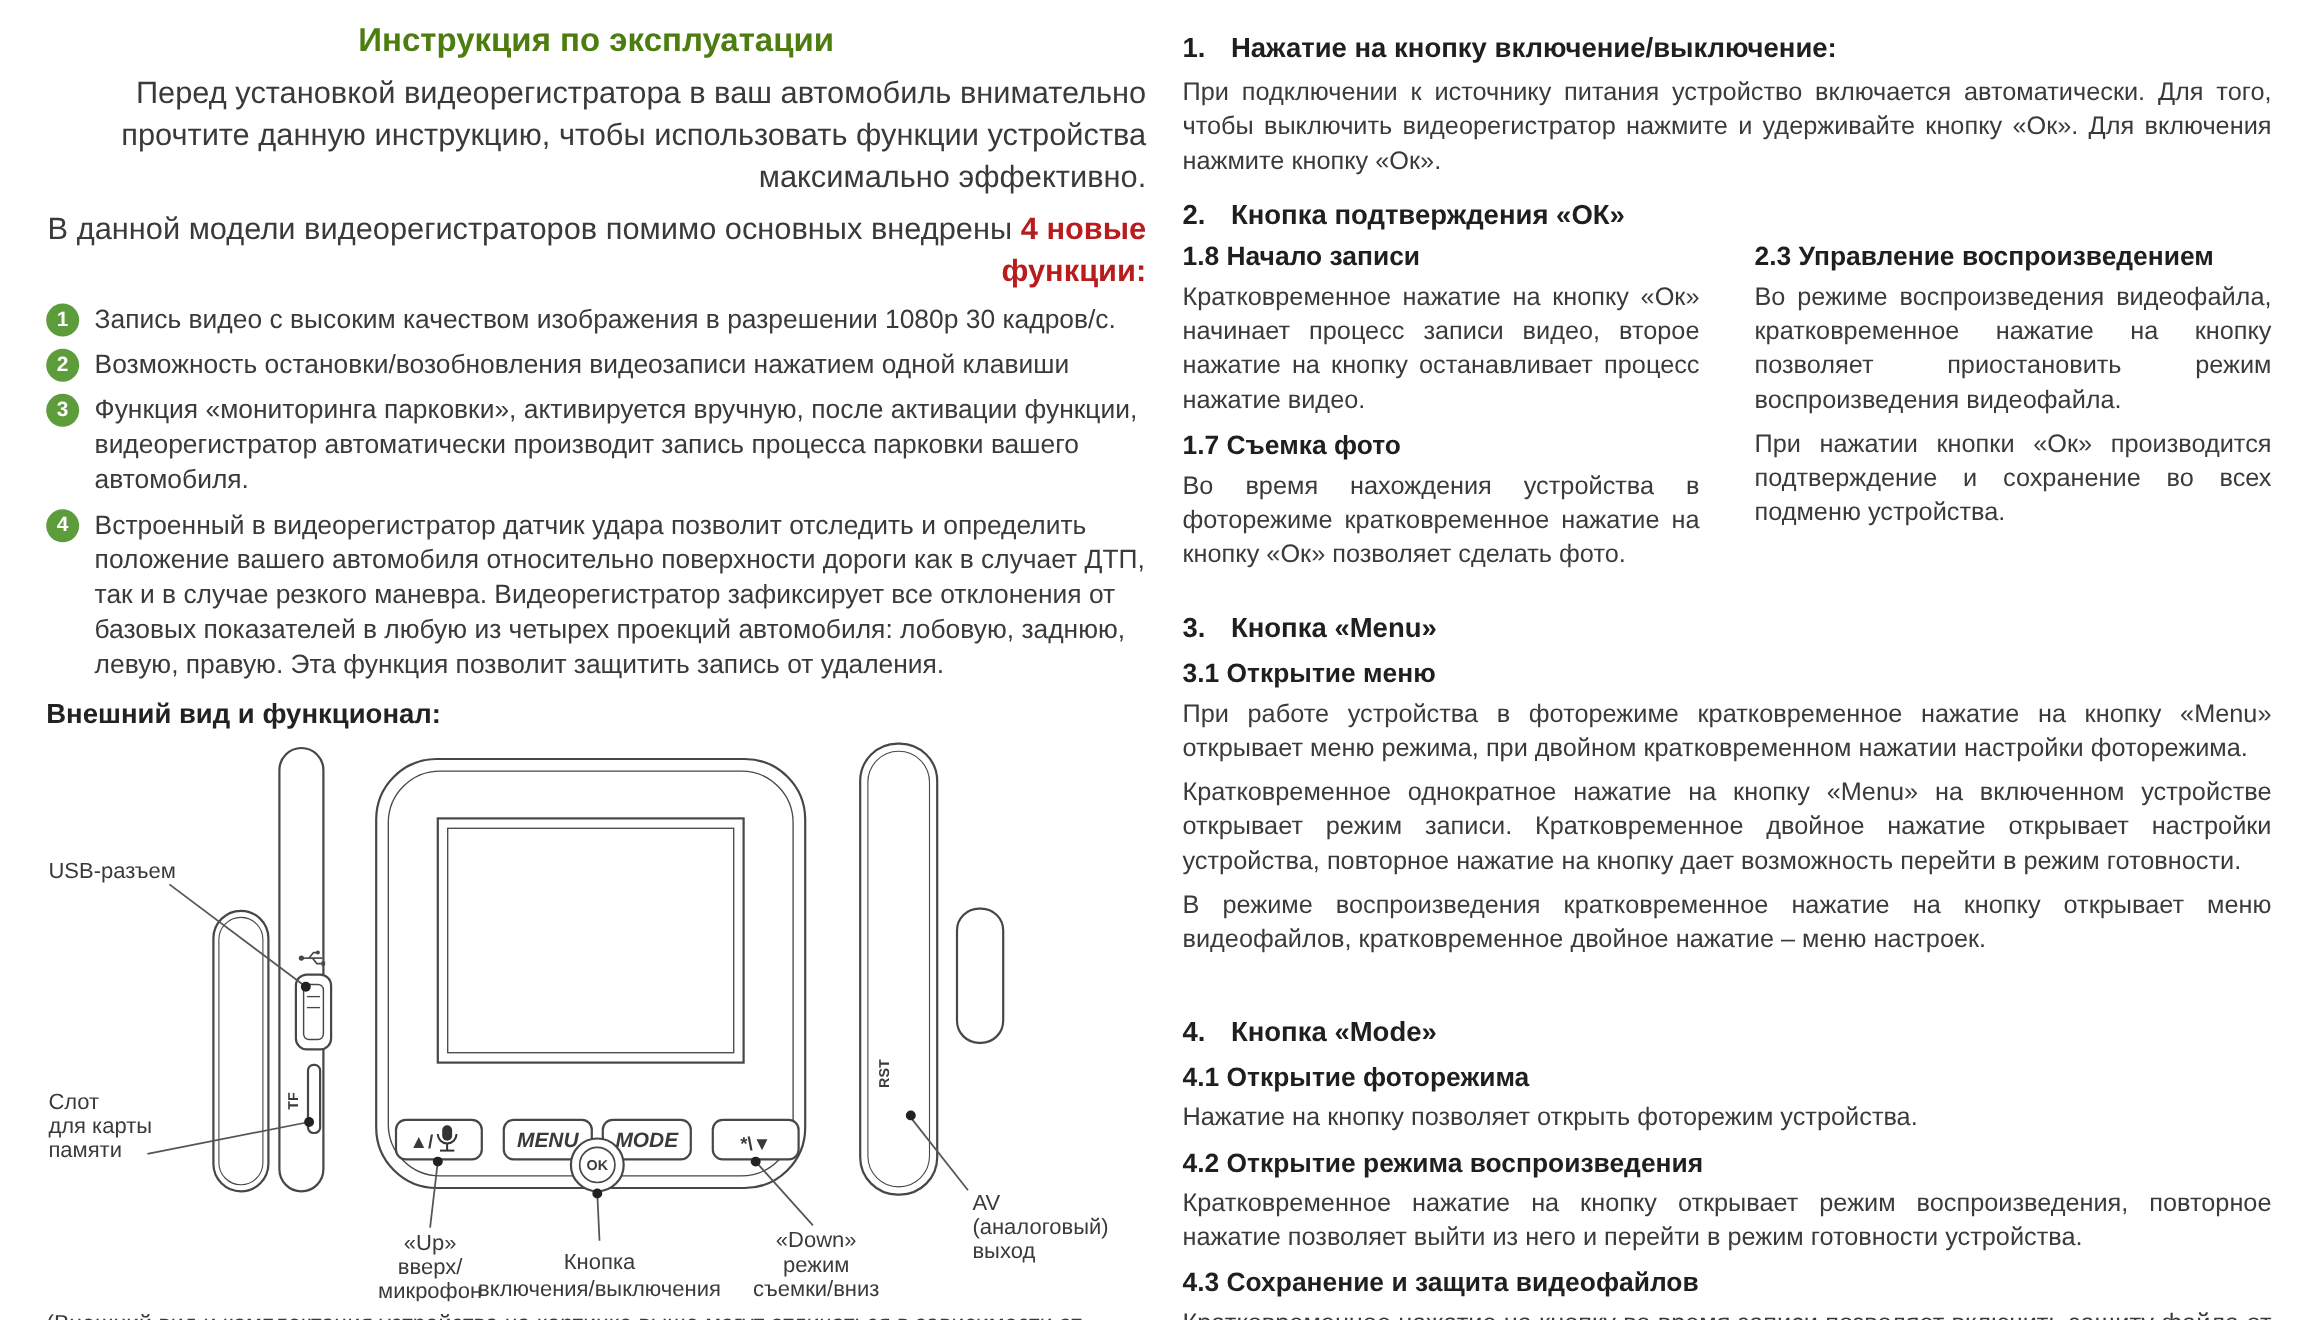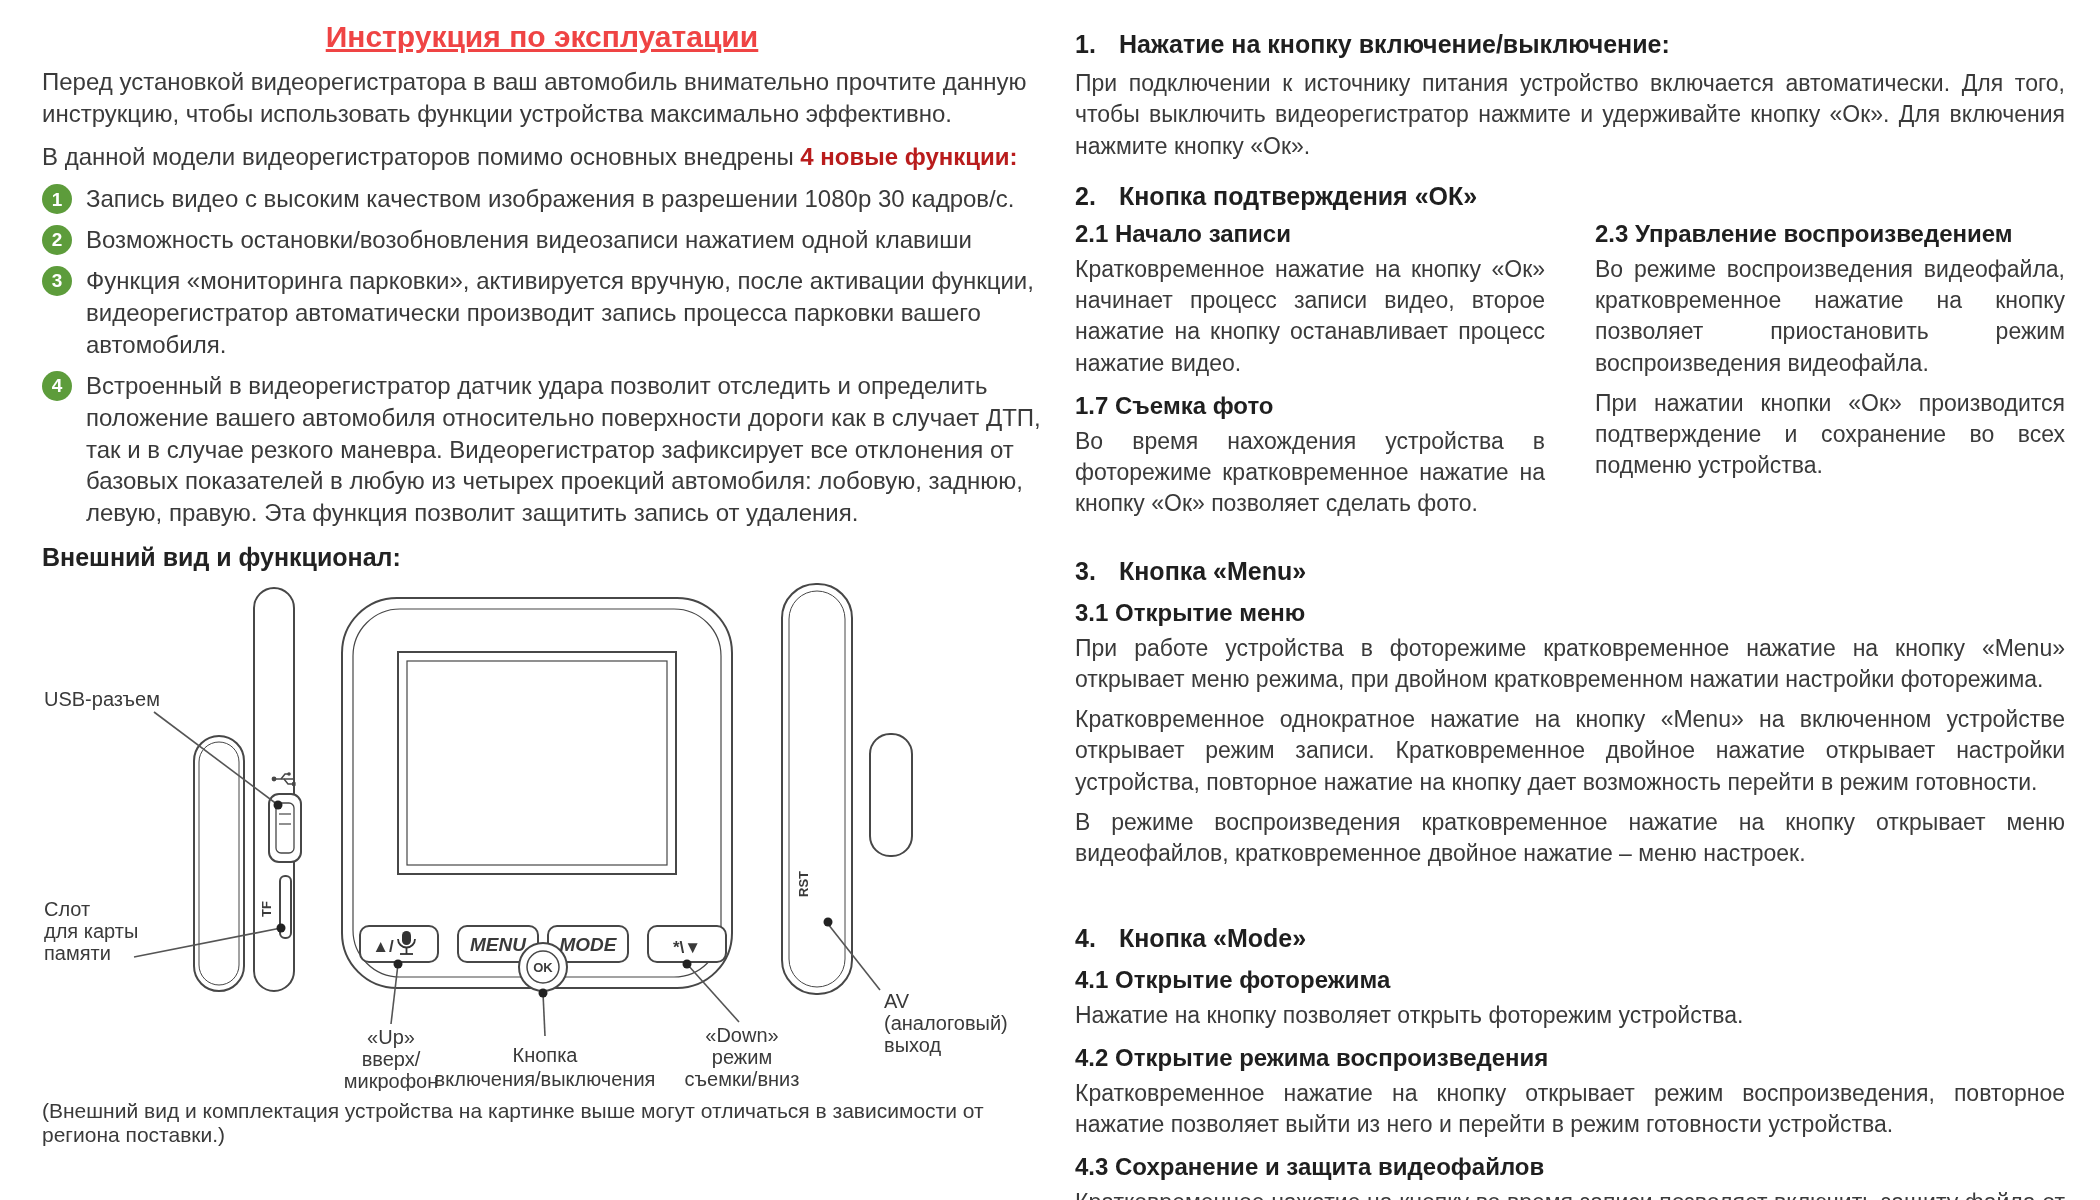--- a/index.html
+++ b/index.html
@@ -12,22 +12,22 @@
     overflow:hidden;
   }
   .page { position:absolute; inset:0; background:#fff; }
 
   
   .left-col { position:absolute; left:42px; top:20px; width:1000px; }
   h1.title {
     font-size:54px; font-weight:400; color:#79b247;
     text-align:center; letter-spacing:.5px; margin-bottom:8px;
   }
-  h2.subtitle { font-size:30px; font-weight:bold; color:#ef4444; text-align:center; margin-bottom:12px;text-decoration:underline; }
-  p.intro { font-size:24px; line-height:1.35; text-align:left; margin-bottom:10px; color:#3a3a3a; }
+  h2.subtitle { font-size:30px; font-weight:bold; color:#4d7c0f; text-align:center; margin-bottom:12px; }
+  p.intro { font-size:28px; line-height:1.35; text-align:right; margin-bottom:10px; color:#3a3a3a; }
   p.intro b { color:#b91c1c; }
 
   .features { margin-top:6px; }
   .feature { display:flex; gap:14px; margin-bottom:9px; font-size:24px; line-height:1.33; }
   .fnum {
     flex:0 0 auto; width:30px; height:30px; border-radius:50%;
     background:#5d9c3b; color:#fff; font-size:19px; font-weight:bold;
     display:flex; align-items:center; justify-content:center; margin-top:1px;
   }
   .ftext { flex:1; }
@@ -199,21 +199,21 @@
       <p class="body-p">При подключении к источнику питания устройство включается автоматически. Для того, чтобы выключить видеорегистратор нажмите и удерживайте кнопку «Ок». Для включения нажмите кнопку «Ок».</p>
     </section>
 
     <section class="sec-ok">
       <div class="sec-head">
         <span class="sec-num">2.</span>
         <span>Кнопка подтверждения «ОК»</span>
       </div>
       <div class="two-col">
         <div class="col">
-          <div class="sub-head">2.1 Начало записи</div>
+          <div class="sub-head">1.8 Начало записи</div>
           <p class="body-p">Кратковременное нажатие на кнопку «Ок» начинает процесс записи видео, второе нажатие на кнопку останавливает процесс нажатие видео.</p>
           <div class="sub-head">1.7 Съемка фото</div>
           <p class="body-p">Во время нахождения устройства в фоторежиме кратковременное нажатие на кнопку «Ок» позволяет сделать фото.</p>
         </div>
         <div class="col">
           <div class="sub-head">2.3 Управление воспроизведением</div>
           <p class="body-p">Во режиме воспроизведения видеофайла, кратковременное нажатие на кнопку позволяет приостановить режим воспроизведения видеофайла.</p>
           <p class="body-p">При нажатии кнопки «Ок» производится подтверждение и сохранение во всех подменю устройства.</p>
         </div>
       </div>

